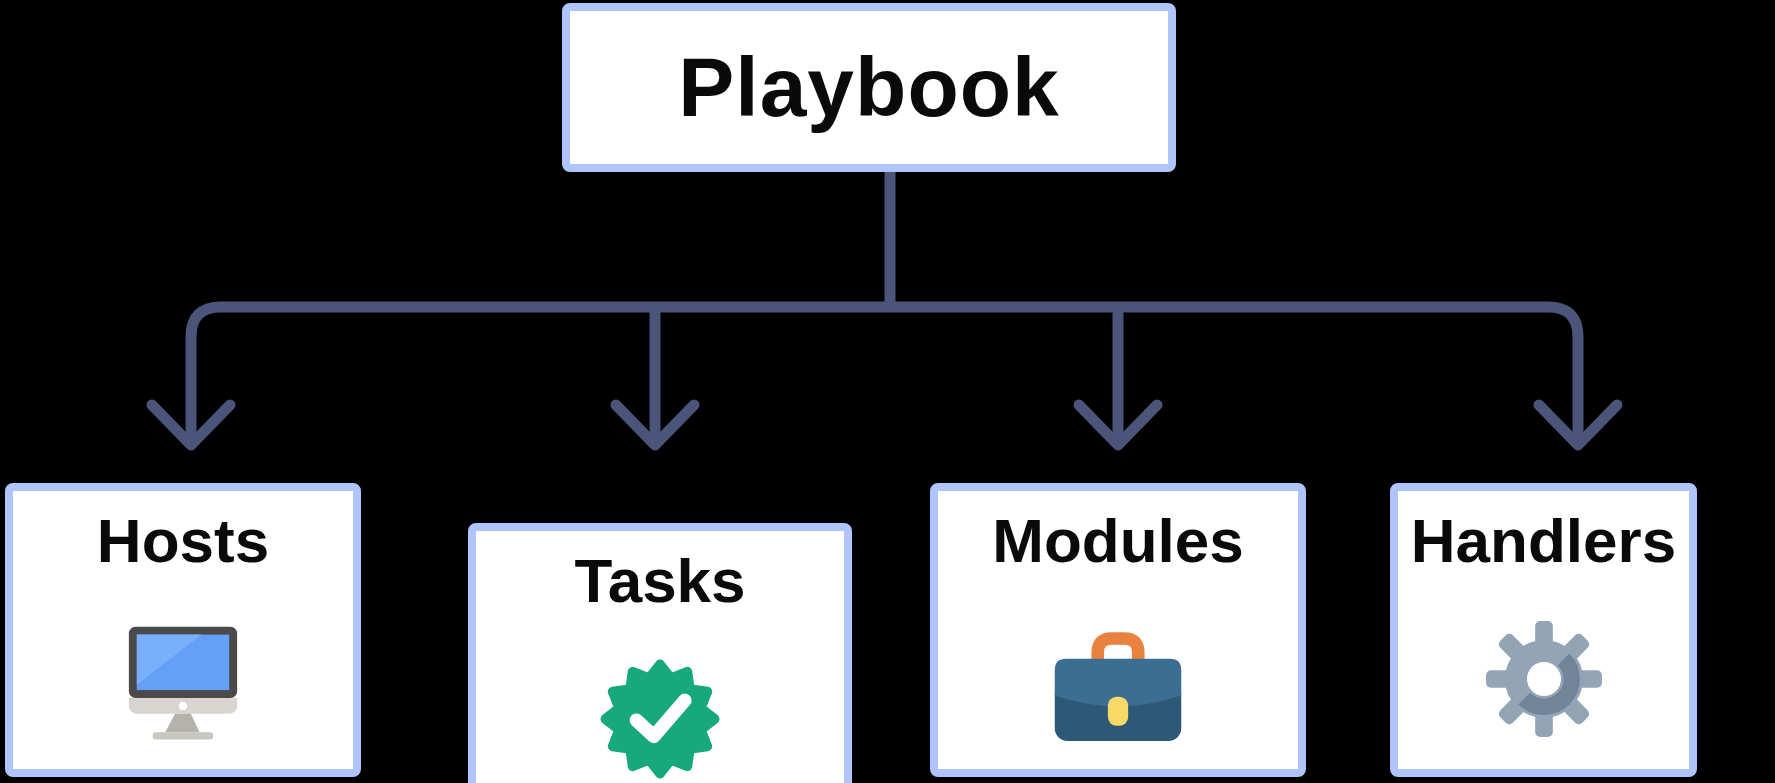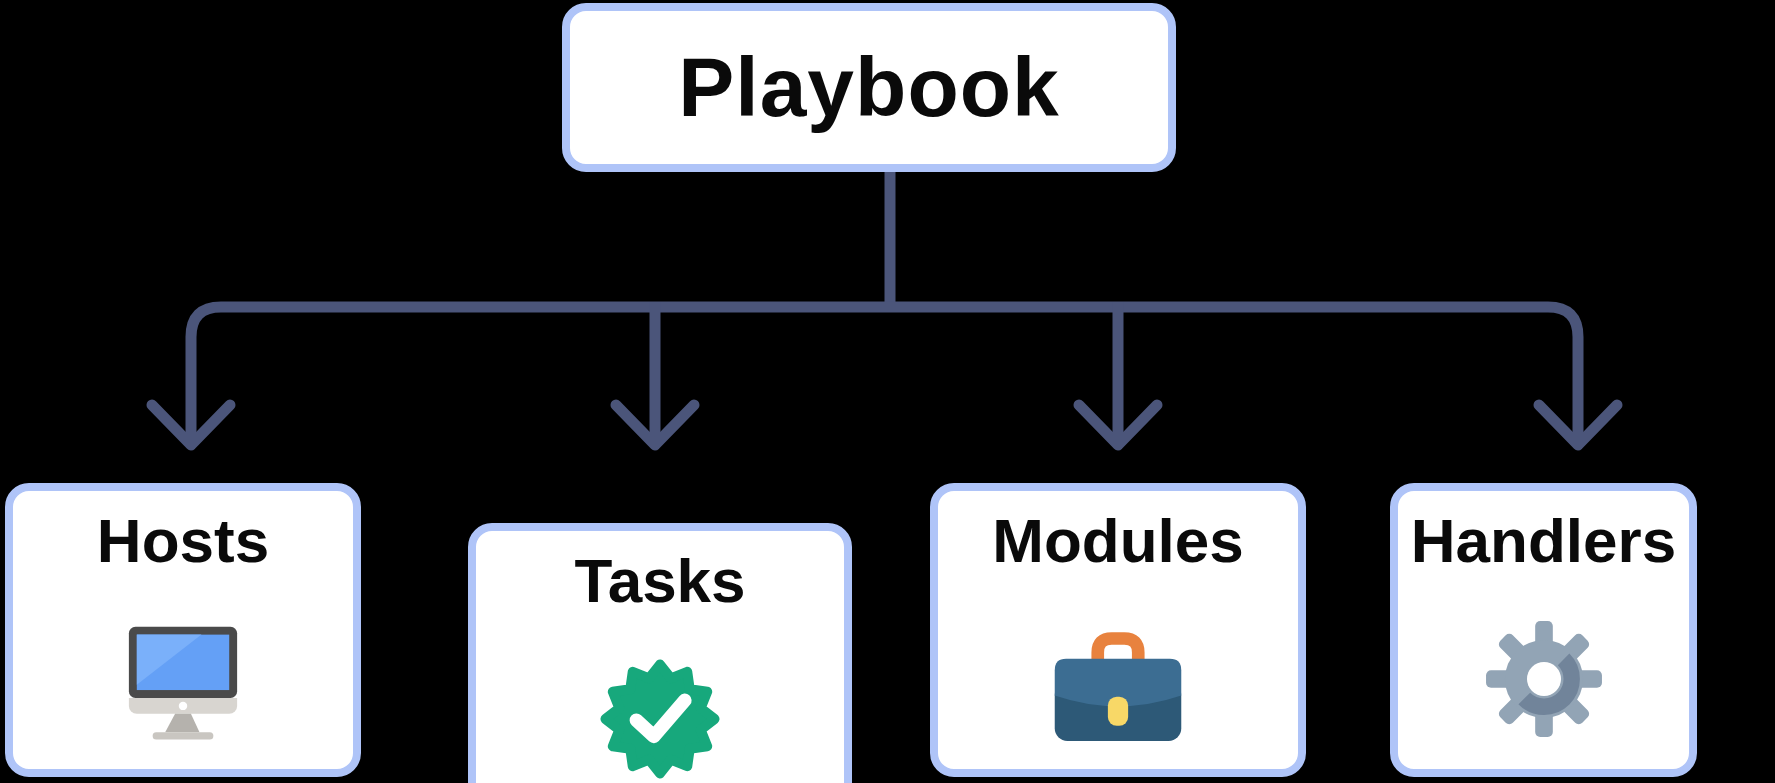--- a/index.html
+++ b/index.html
@@ -6,21 +6,21 @@
   .stage{
     position:relative;width:1775px;height:783px;background:var(--background,#000);
     font-family:"Liberation Sans",sans-serif;overflow:hidden;
   }
   .connector-svg{position:absolute;left:0;top:0;}
   .connector-line{stroke:var(--connector,#4b557a);stroke-width:11;fill:none;}
   .connector-head{stroke:var(--connector,#4b557a);stroke-width:11;fill:none;
     stroke-linecap:round;stroke-linejoin:round;}
   .node{
     position:absolute;box-sizing:border-box;background:var(--node-fill,#fff);
-    border:8px solid var(--node-border,#afc4f8);border-radius:24px;
+    border:8px solid var(--node-border,#afc4f8);border-radius:8px;
     display:flex;flex-direction:column;align-items:center;
   }
   .root-node{left:562px;top:3px;width:614px;height:169px;justify-content:center;}
   .root-label{font-size:84px;font-weight:600;color:var(--text,#0a0a0a);letter-spacing:1px;}
   .child-node{top:483px;height:294px;padding-top:16px;}
   .child-label{font-size:62px;font-weight:600;color:var(--text,#0a0a0a);line-height:1.1;}
   .node-icon{margin-top:14px;display:flex;align-items:center;justify-content:center;flex:1 0 auto;}
   #node-hosts{left:5px;width:356px;}
   #node-tasks{left:468px;width:384px;margin-top:40px;}
   #node-modules{left:930px;width:376px;}

